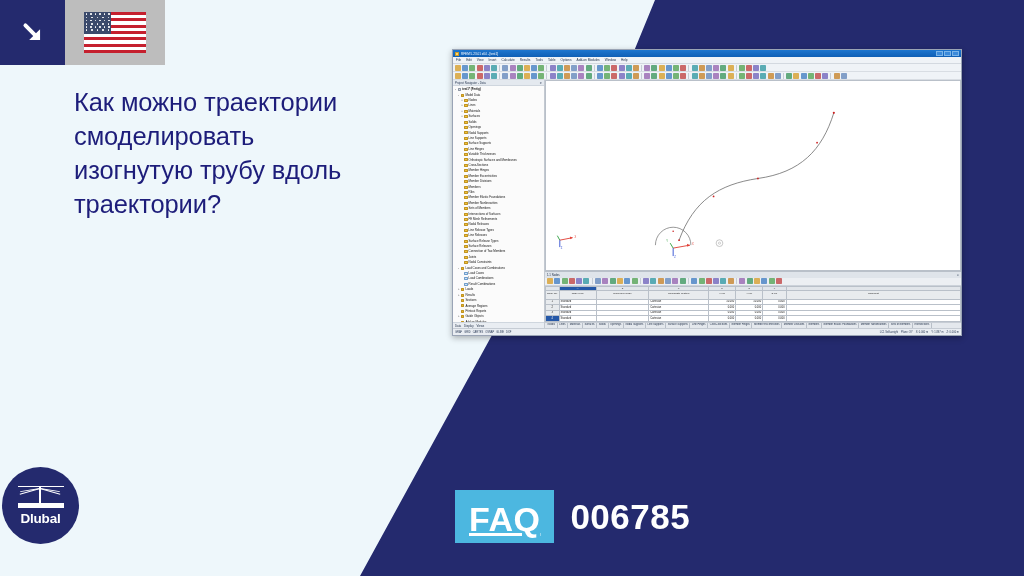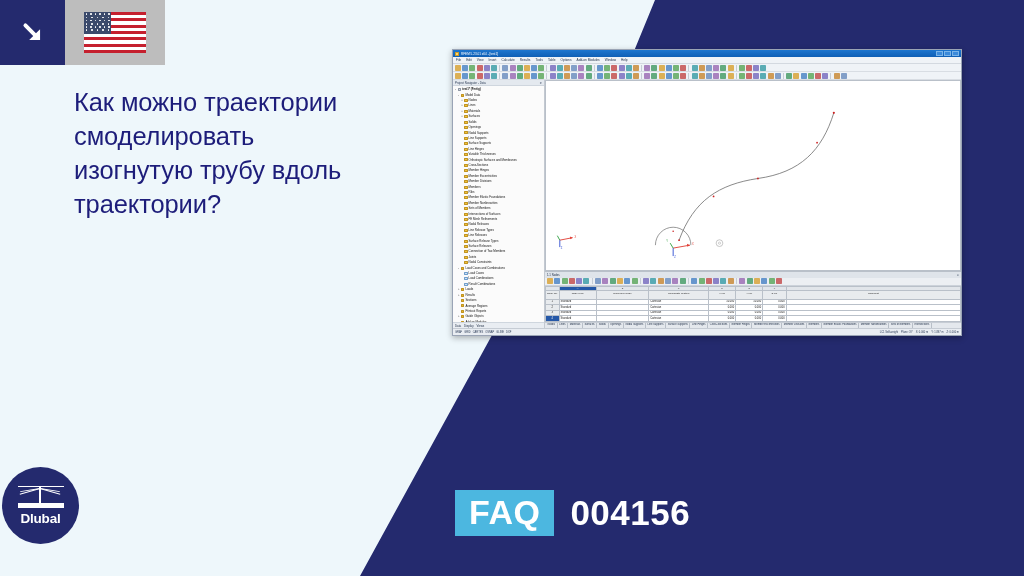--- a/index.html
+++ b/index.html
@@ -93,23 +93,24 @@
 
   
   #faq-row {
     position: absolute; left: 455px; top: 490px;
     display: flex; align-items: center; gap: 16px;
   }
   #faq-badge {
     background: #4cb7e0;
     color: #ffffff;
     font-size: 34px; font-weight: 700;
-    padding: 3px 14px 5px 14px;
+    padding: 10px 14px 5px 14px;
     letter-spacing: 0.5px;
     line-height: 1.12;
+    text-decoration: underline;
   }
   #faq-number {
     color: #ffffff; font-size: 35px; font-weight: 700; letter-spacing: 0.5px;
   }
 
   
   #app-window {
     position: absolute;
     left: 452px; top: 49px;
     width: 510px; height: 287px;
@@ -335,21 +336,21 @@
     <div class="cable" style="left:22px; top:2px; width:20px; transform:rotate(9deg);"></div>
     <div class="cable" style="left:22px; top:2px; width:21px; transform:rotate(180deg) rotate(-16deg); transform-origin:left center;"></div>
     <div class="cable" style="left:22px; top:2px; width:20px; transform:rotate(180deg) rotate(-9deg); transform-origin:left center;"></div>
     <div class="deck"></div>
   </div>
   <div id="logo-text">Dlubal</div>
 </div>
 
 <div id="faq-row">
   <div id="faq-badge">FAQ</div>
-  <div id="faq-number">004156</div>
+  <div id="faq-number">006785</div>
 </div>
 
 <div id="app-window">
 
   <div id="titlebar">
     <span class="tb-ico"></span>
     <span id="title-text">RFEM 5.23.01 x64 - [test1]</span>
     <span id="tb-buttons">
       <span></span>
       <span></span>

